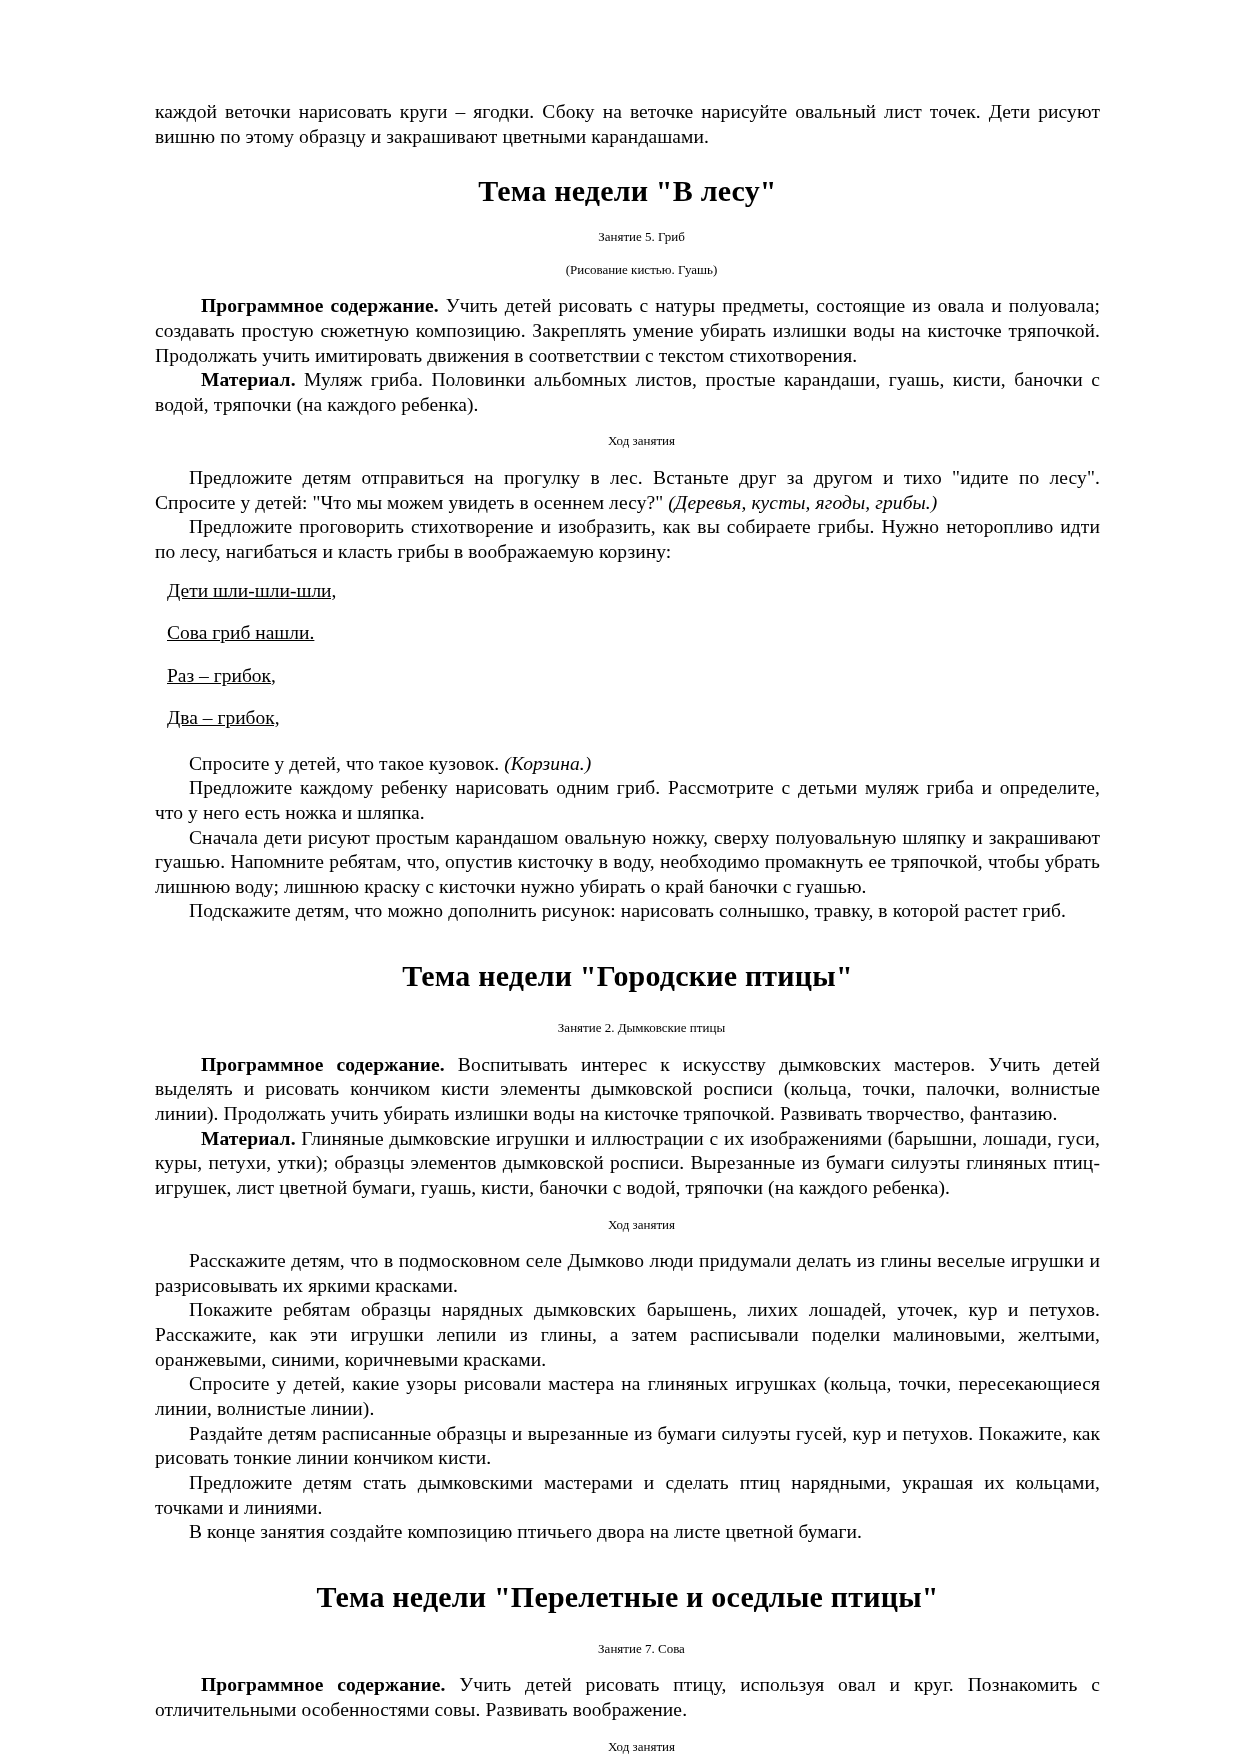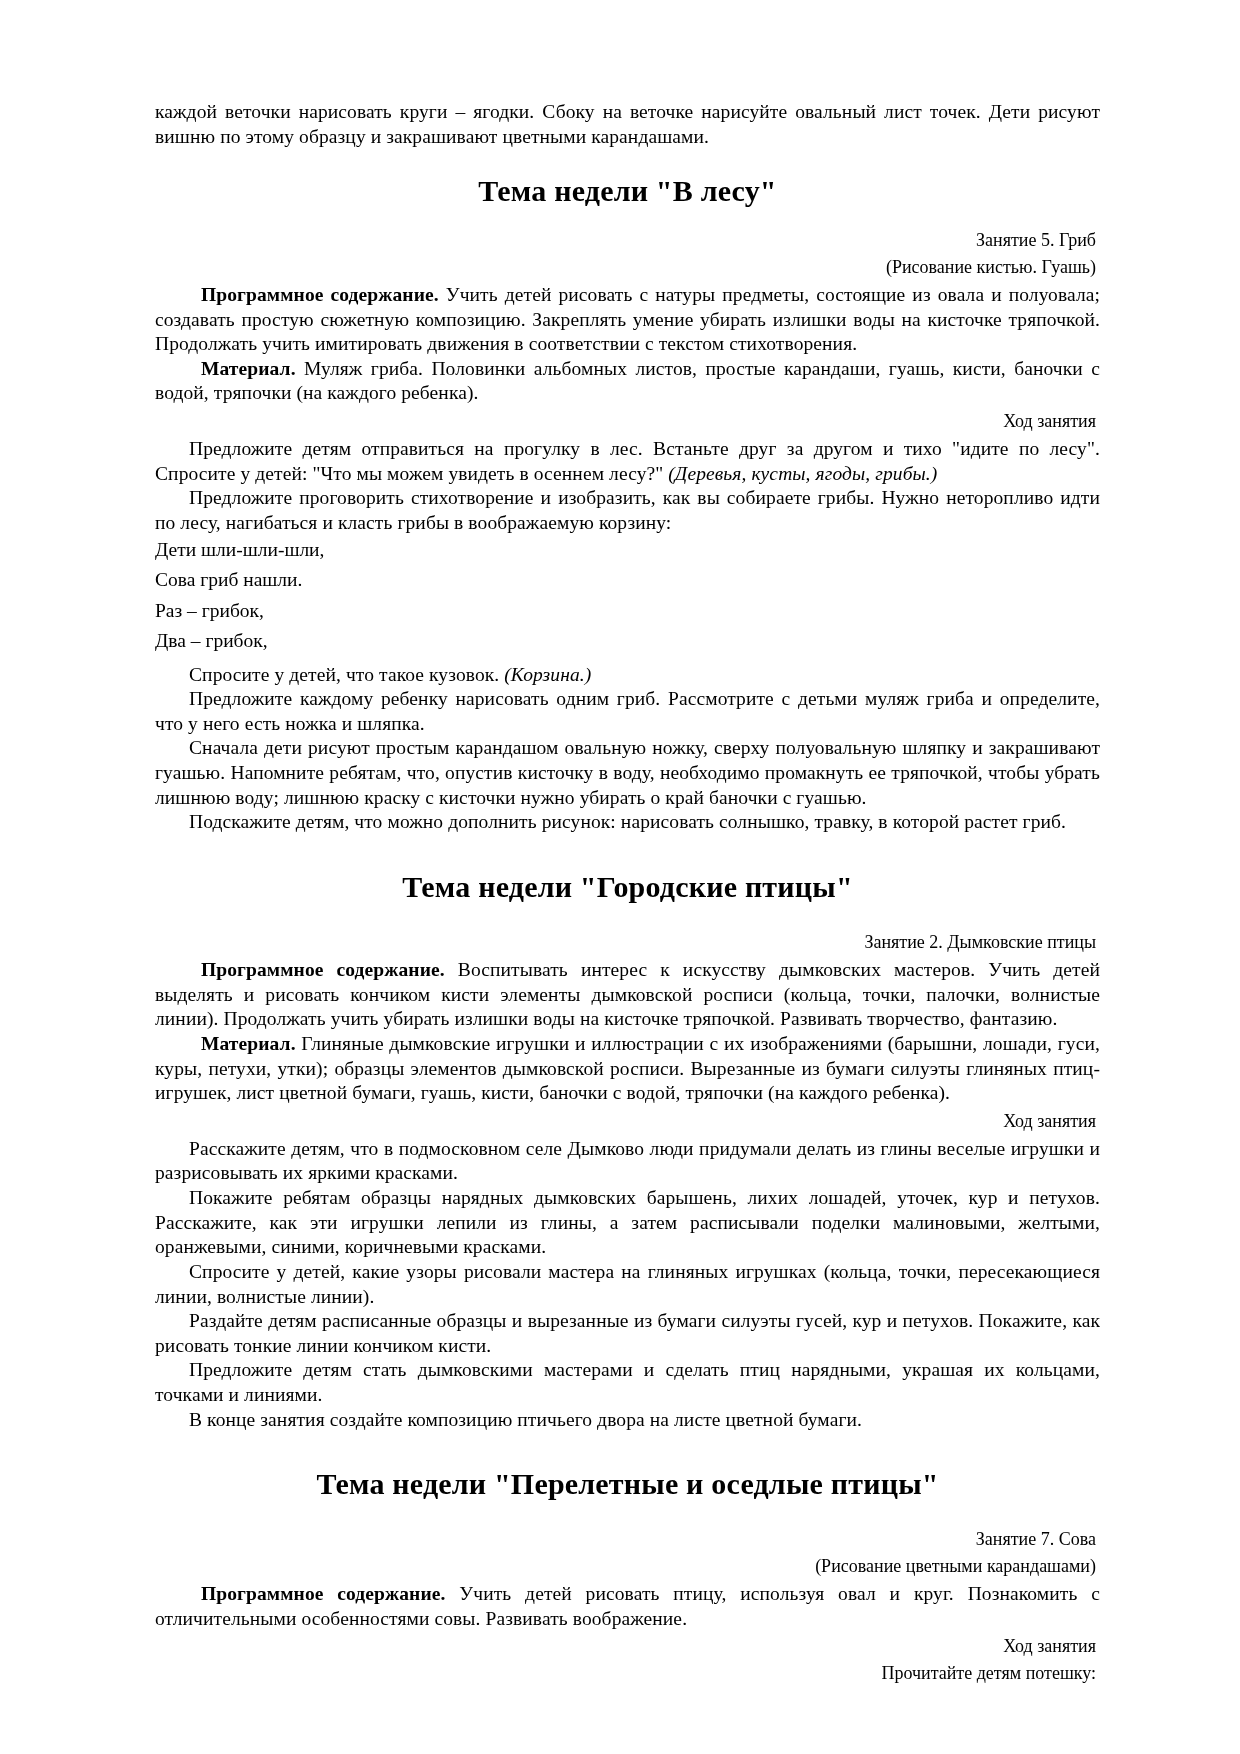--- a/index.html
+++ b/index.html
@@ -29,48 +29,49 @@
     margin: 0;
     letter-spacing: 0.1px;
   }
   .indent {
     text-indent: 34px;
   }
   .no-indent {
     text-indent: 0;
   }
   .sub-line {
-    font-size: 18px;
+    font-size: 13px;
     line-height: 1.265;
-    text-align: right;
-    margin: 4px;
+    text-align: center;
+    margin: 16px;
     text-indent: 28px;
   }
   .section-title {
     font-size: 30px;
     font-weight: bold;
     text-align: center;
     margin: 0;
     padding: 0;
     line-height: 1.2;
     letter-spacing: 0.2px;
   }
   .title-gap-top { margin-top: 24px; }
   .title-gap-bottom { margin-bottom: 20px; }
   .title-gap-top-lg { margin-top: 34px; }
   .title-gap-bottom-lg { margin-bottom: 26px; }
   b, .bold { font-weight: bold; margin-left: 12px; }
   i, .ital { }
   .verse {
     font-size: 19.5px;
     line-height: 1.0;
-    margin: 0;
+    margin: 12px;
     text-align: left;
     text-indent: 0;
     padding-top: 11px;
+    text-decoration: underline;
   }
   .verse-first { padding-top: 4px; }
   .spacer-sm { height: 12px; }
 </style>
 </head>
 <body>
 
 <div class="page">
 
   <p class="body-text no-indent">каждой веточки нарисовать круги – ягодки. Сбоку на веточке нарисуйте овальный лист точек. Дети рисуют вишню по этому образцу и закрашивают цветными карандашами.</p>
@@ -118,21 +119,20 @@
   <p class="body-text indent">Расскажите детям, что в подмосковном селе Дымково люди придумали делать из глины веселые игрушки и разрисовывать их яркими красками.</p>
   <p class="body-text indent">Покажите ребятам образцы нарядных дымковских барышень, лихих лошадей, уточек, кур и петухов. Расскажите, как эти игрушки лепили из глины, а затем расписывали поделки малиновыми, желтыми, оранжевыми, синими, коричневыми красками.</p>
   <p class="body-text indent">Спросите у детей, какие узоры рисовали мастера на глиняных игрушках (кольца, точки, пересекающиеся линии, волнистые линии).</p>
   <p class="body-text indent">Раздайте детям расписанные образцы и вырезанные из бумаги силуэты гусей, кур и петухов. Покажите, как рисовать тонкие линии кончиком кисти.</p>
   <p class="body-text indent">Предложите детям стать дымковскими мастерами и сделать птиц нарядными, украшая их кольцами, точками и линиями.</p>
   <p class="body-text indent">В конце занятия создайте композицию птичьего двора на листе цветной бумаги.</p>
 
   <h2 class="section-title title-gap-top-lg title-gap-bottom-lg">Тема недели "Перелетные и оседлые птицы"</h2>
 
   <p class="sub-line">Занятие 7. Сова</p>
-  <p class="sub-line">(Рисование цветными карандашами)</p>
 
   <p class="body-text indent"><b>Программное содержание.</b><span> Учить детей рисовать птицу, используя овал и круг. Познакомить с отличительными особенностями совы. Развивать воображение.</span></p>
 
 
   <p class="sub-line">Ход занятия</p>
   <p class="sub-line">Прочитайте детям потешку:</p>
 
 </div>
 
 </body></html>

